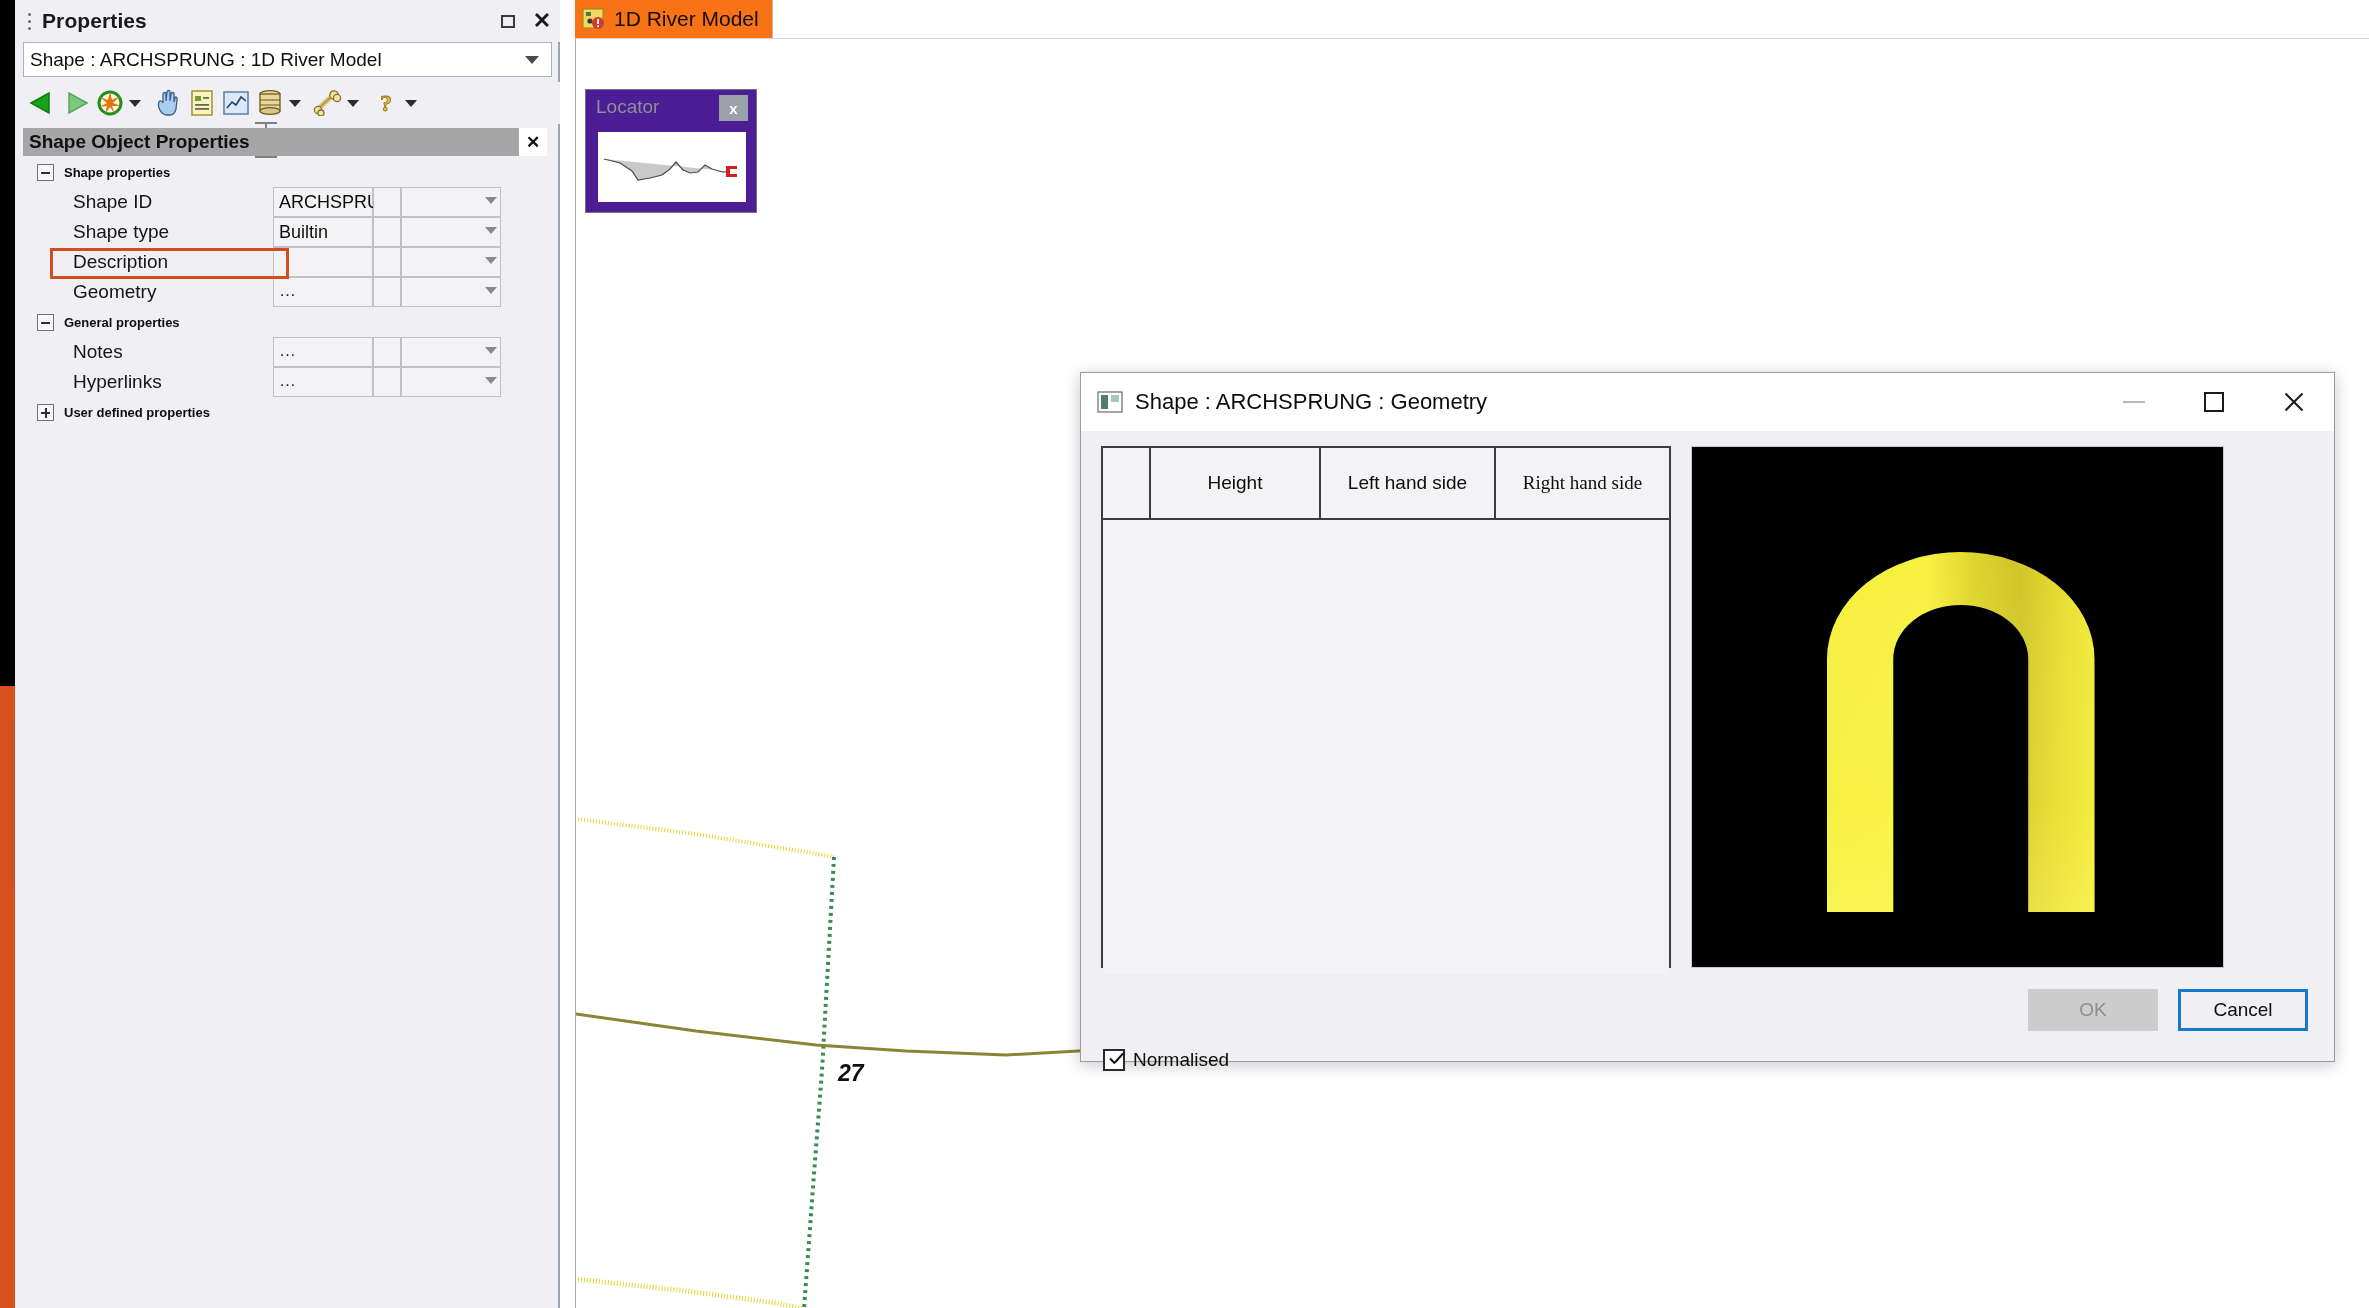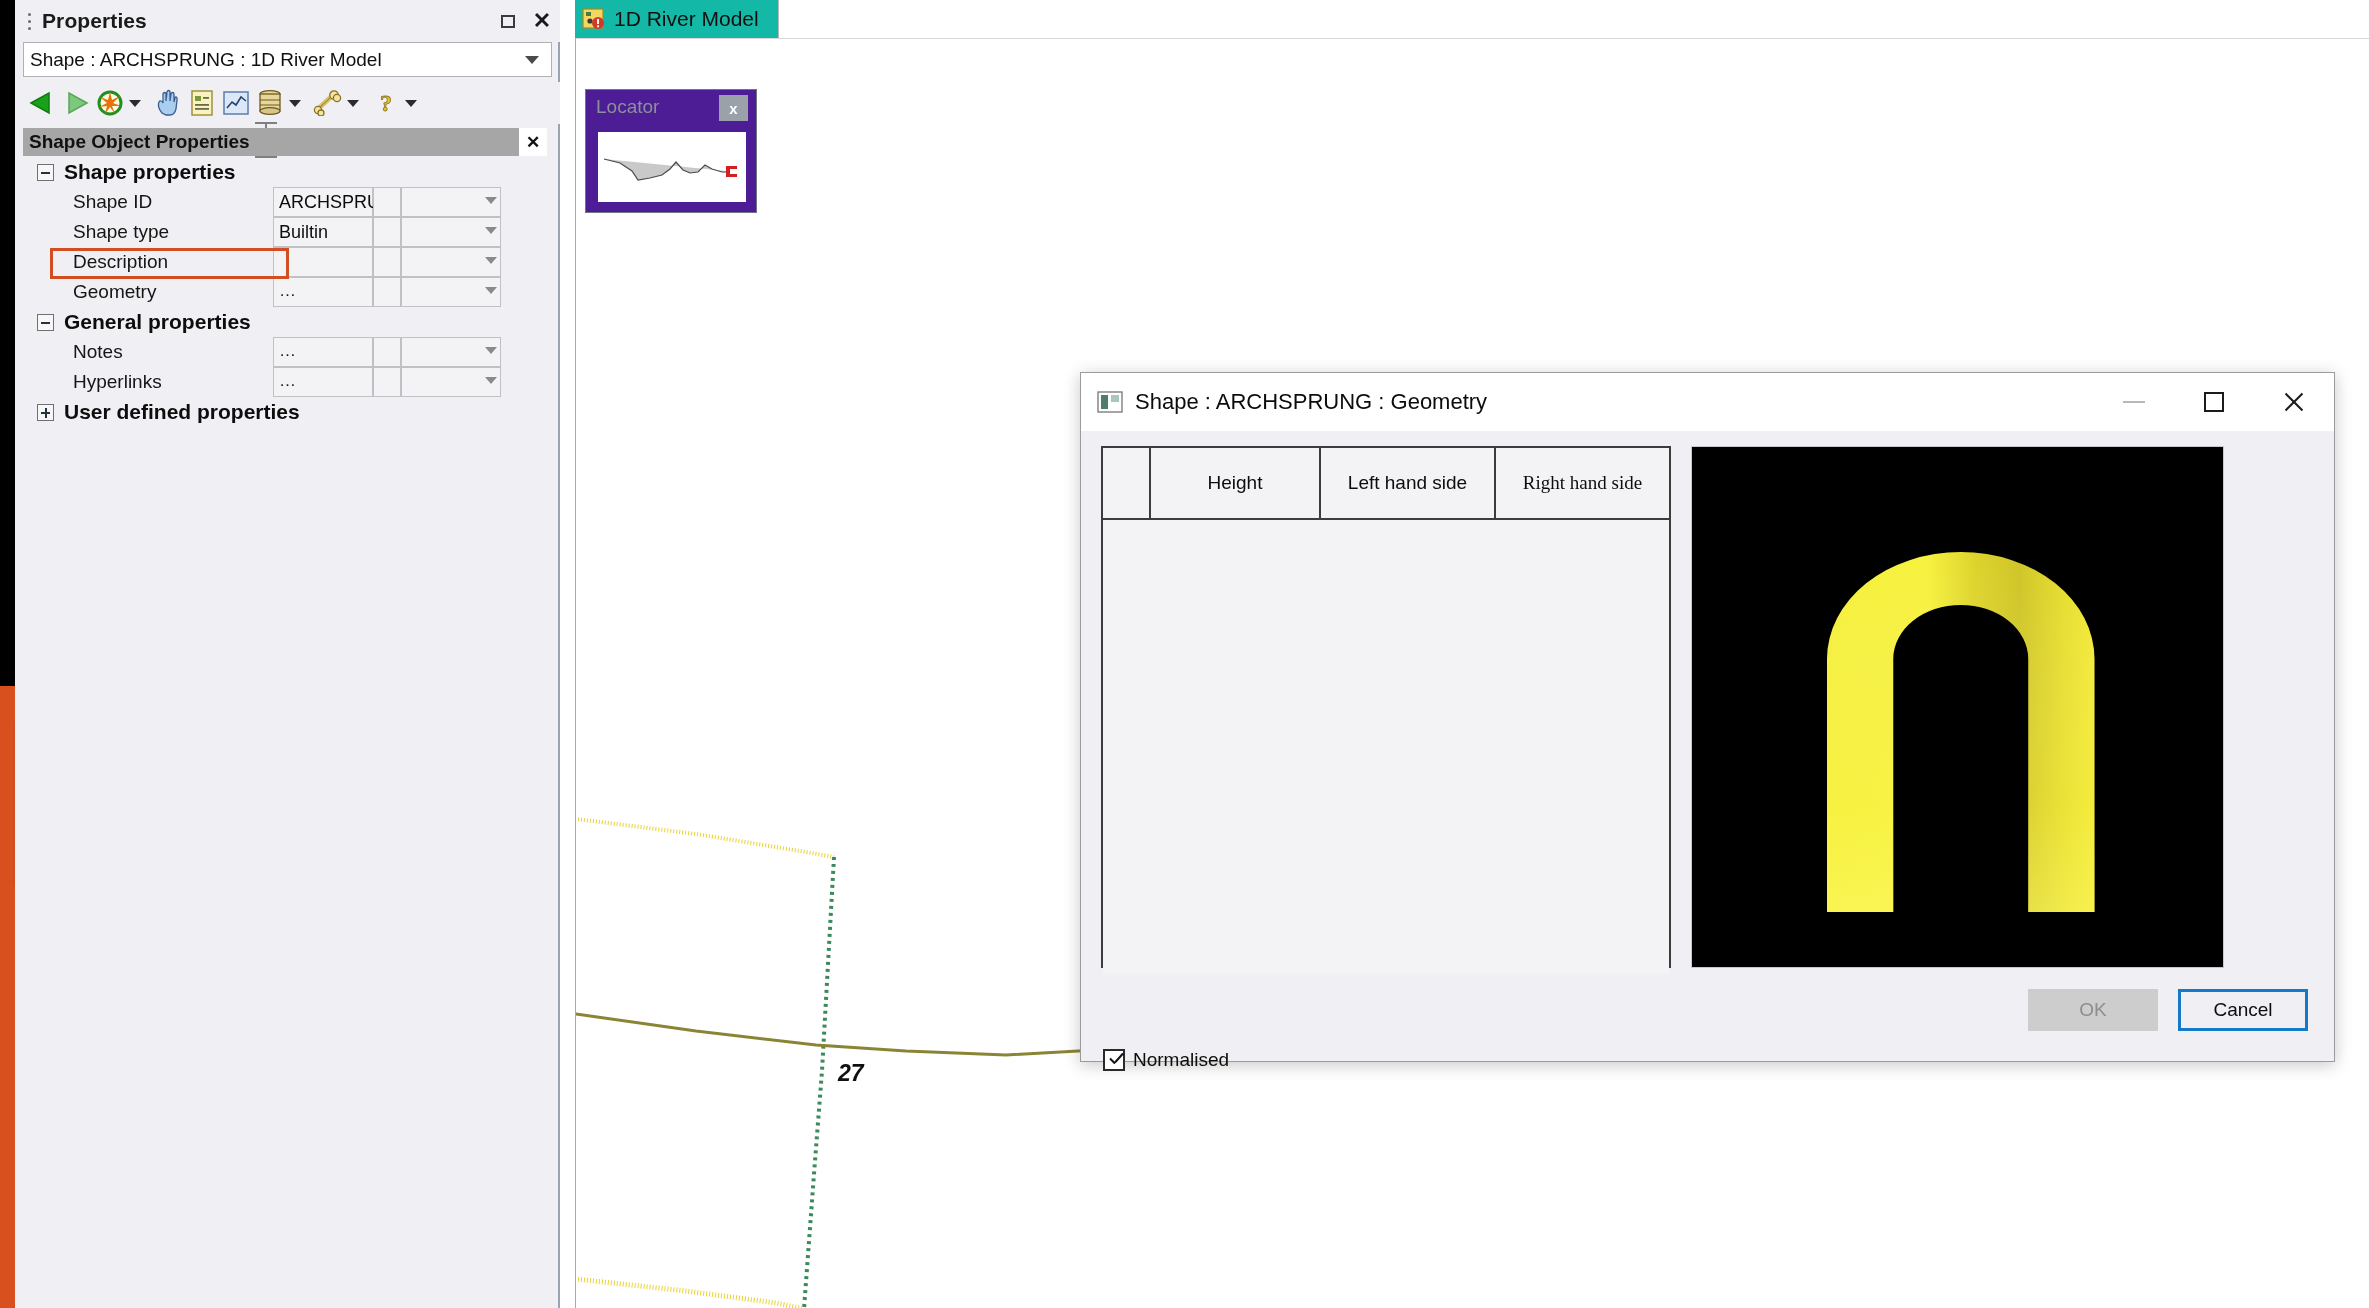--- a/index.html
+++ b/index.html
@@ -92,21 +92,21 @@
   .splitter-t::after { content:""; position:absolute; left:10px; top:0; width:2px; height:8px; background:#808080; }
   .splitter-b {
     position: absolute; left: 240px; top: 150px; width: 22px; height: 8px;
   }
   .splitter-b::before { content:""; position:absolute; left:0; top:6px; width:22px; height:2px; background:#808080; }
   .splitter-b::after { content:""; position:absolute; left:10px; top:0; width:2px; height:8px; background:#808080; }
 
   
   .grid { position: absolute; left: 0; top: 157px; width: 545px; }
   .grow { position: relative; height: 30px; display: flex; align-items: center; }
-  .grow.group .glabel { font-weight: bold; font-size: 21px; color: #0d0d0d; }
+  .grow.group .glabel { font-weight: bold; font-size: 13px; color: #0d0d0d; }
   .expander {
     width: 17px; height: 17px; border: 1px solid #707070; background: #f7f7f7;
     margin-left: 22px; margin-right: 10px; position: relative; flex: none;
   }
   .expander::before { content:""; position:absolute; left:3px; top:7px; width:9px; height:2px; background:#28323c; }
   .expander.plus::after { content:""; position:absolute; left:7px; top:3px; width:2px; height:10px; background:#28323c; }
   .glabel { font-size: 19px; color: #151515; }
   .grow.leaf .glabel { margin-left: 58px; }
 
   .gfields { position: absolute; left: 258px; top: 0; display: flex; height: 30px; }
@@ -130,21 +130,21 @@
     border: 3px solid #d24d21; pointer-events: none;
   }
 
   
   .main { position: absolute; left: 560px; top: 0; width: 1809px; height: 1308px; background: #ffffff; }
   .tabstrip {
     position: absolute; left: 0; top: 0; width: 1809px; height: 38px; background: #ffffff;
   }
   .tab {
     position: absolute; left: 15px; top: 0; height: 38px; display: flex; align-items: center;
-    padding: 0 19px 0 7px; background: #14b8a6; border-right: 1px solid #b8b8b8;
+    padding: 0 13px 0 7px; background: #f97316; border-right: 1px solid #b8b8b8;
   }
   .tab-ico { width: 24px; height: 22px; margin-right: 8px; position: relative; flex: none; }
   .tab-label { font-size: 21px; color: #101010; }
 
   .canvas {
     position: absolute; left: 15px; top: 38px; width: 1794px; height: 1270px;
     background: #ffffff; border-left: 1px solid #a9a9a9; border-top: 1px solid #d8d8d8;
     overflow: hidden;
   }
 

